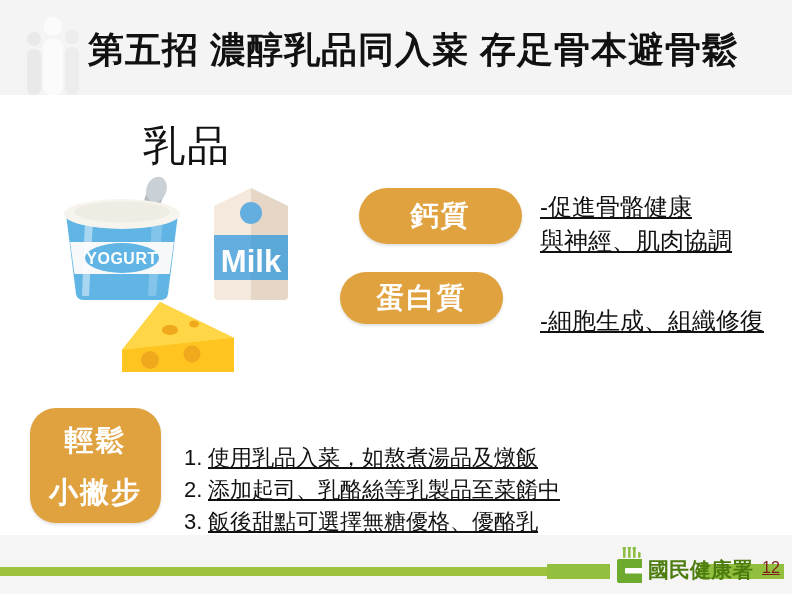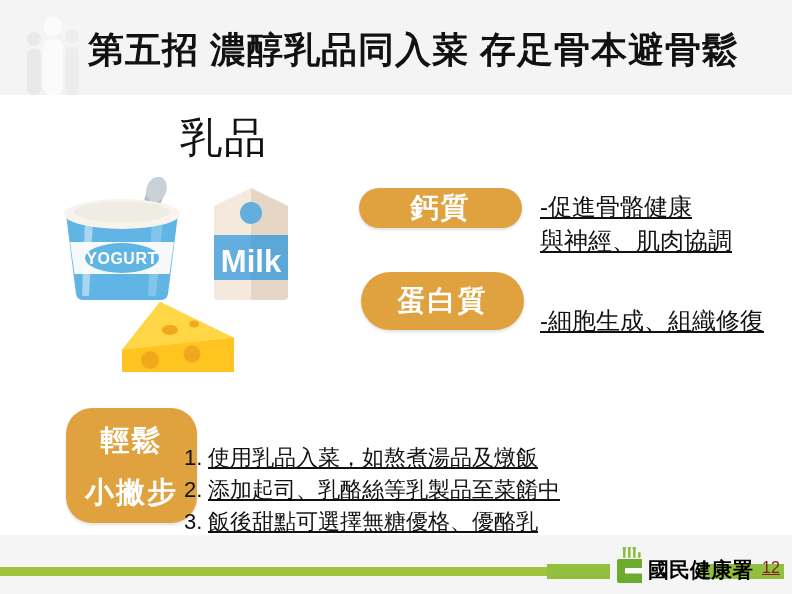--- a/index.html
+++ b/index.html
@@ -29,63 +29,62 @@
   .title{
     position:absolute;left:52px;top:26px;
     font-size:36px;font-weight:bold;color:#111111;
     letter-spacing:1px;white-space:nowrap;
     font-family:"Liberation Sans","DejaVu Sans",sans-serif;
     margin-left:36px;
   }
 
   
   .section-heading{
-    position:absolute;left:143px;top:110px;
+    position:absolute;left:143px;top:118px;
     font-size:42px;font-weight:normal;color:#111;
-    letter-spacing:2px;white-space:nowrap;margin-left:37px;
+    letter-spacing:2px;white-space:nowrap;
   }
 
   
   .illus{position:absolute;}
   .yogurt{left:52px;top:176px;width:140px;height:126px;}
   .milkbox{left:196px;top:180px;width:110px;height:122px;}
   .cheese{left:112px;top:292px;width:132px;height:110px;}
 
   
   .pill{
     position:absolute;
     background:#dfa23f;
     border-radius:999px;
     color:#ffffff;
     font-size:28px;font-weight:bold;
     display:flex;align-items:center;justify-content:center;
     letter-spacing:2px;
     box-shadow:0 2px 3px rgba(0,0,0,0.12);
   }
-  .pill-calcium{left:359px;top:188px;width:163px;height:40px;}
-  .pill-protein{left:361px;top:272px;width:163px;height:58px;}
+  .pill-calcium{left:359px;top:188px;width:163px;height:56px;}
+  .pill-protein{left:340px;top:272px;width:163px;height:52px;}
 
   .desc{
     position:absolute;
     color:#111;font-size:24px;line-height:34px;
     white-space:nowrap;
     text-decoration:underline;
   }
   .desc-calcium{left:540px;top:190px;}
   .desc-protein{left:540px;top:288px;margin-top:16px;}
 
   
   .tips-badge{
     position:absolute;left:30px;top:408px;width:131px;height:115px;
     background:#dfa23f;border-radius:26px;
     color:#fff;font-size:29px;font-weight:bold;line-height:52px;
     display:flex;flex-direction:column;align-items:center;justify-content:center;
     letter-spacing:2px;
     box-shadow:0 2px 3px rgba(0,0,0,0.12);
-    margin-left:36px;
   }
   .tips-list{
     position:absolute;left:170px;top:428px;
     margin:14px;padding:0;list-style:none;
     color:#111;font-size:22px;line-height:32px;text-decoration:underline;
   }
   .tips-list li{white-space:nowrap;}
   .tips-list li .num{display:inline-block;min-width:24px;}
 
   
@@ -103,21 +102,21 @@
   }
   .footer-bar-right{
     position:absolute;left:700px;top:564px;width:84px;height:15px;
     background:#93bf3f;
   }
   .footer-logo{
     position:absolute;left:616px;top:547px;width:30px;height:38px;
   }
   .footer-brand{
     position:absolute;left:648px;top:556px;
-    font-size:21px;font-weight:bold;color:#000000;
+    font-size:21px;font-weight:bold;color:#4d7c0f;
     letter-spacing:0px;white-space:nowrap;
   }
   .page-number{
     position:absolute;left:762px;top:559px;
     font-size:16px;color:#7f1d1d;
     text-decoration:underline;
     white-space:nowrap;
   }
 </style>
 </head>

